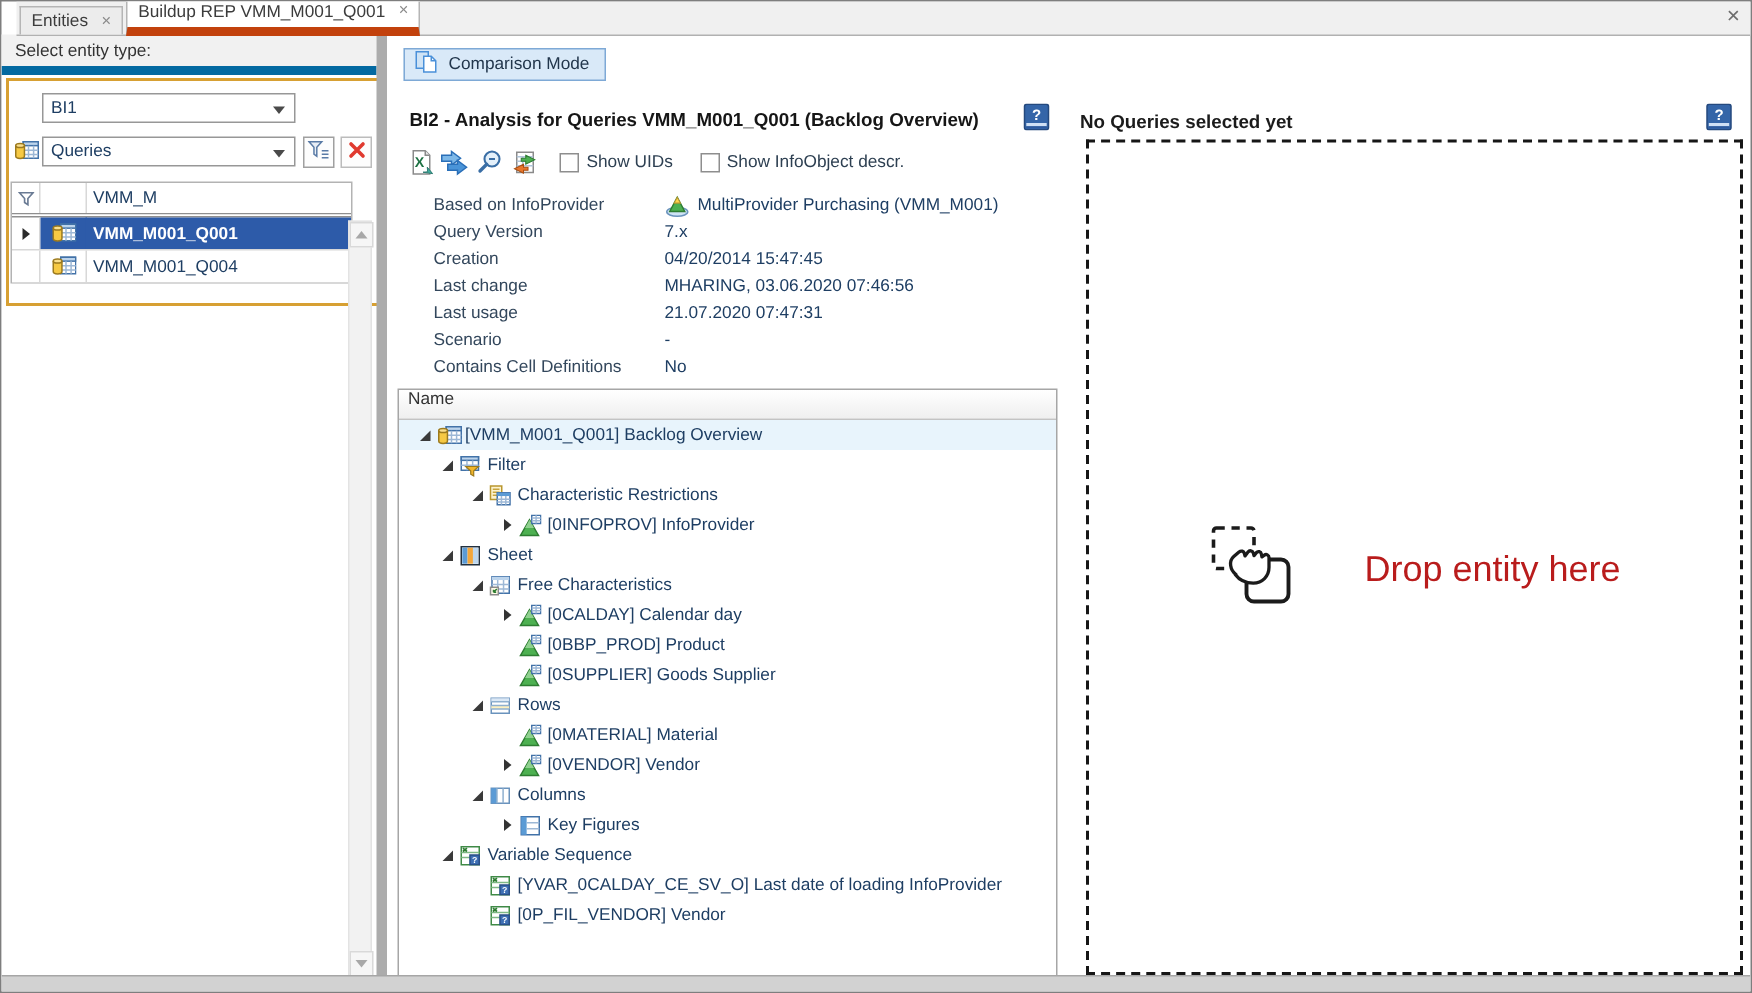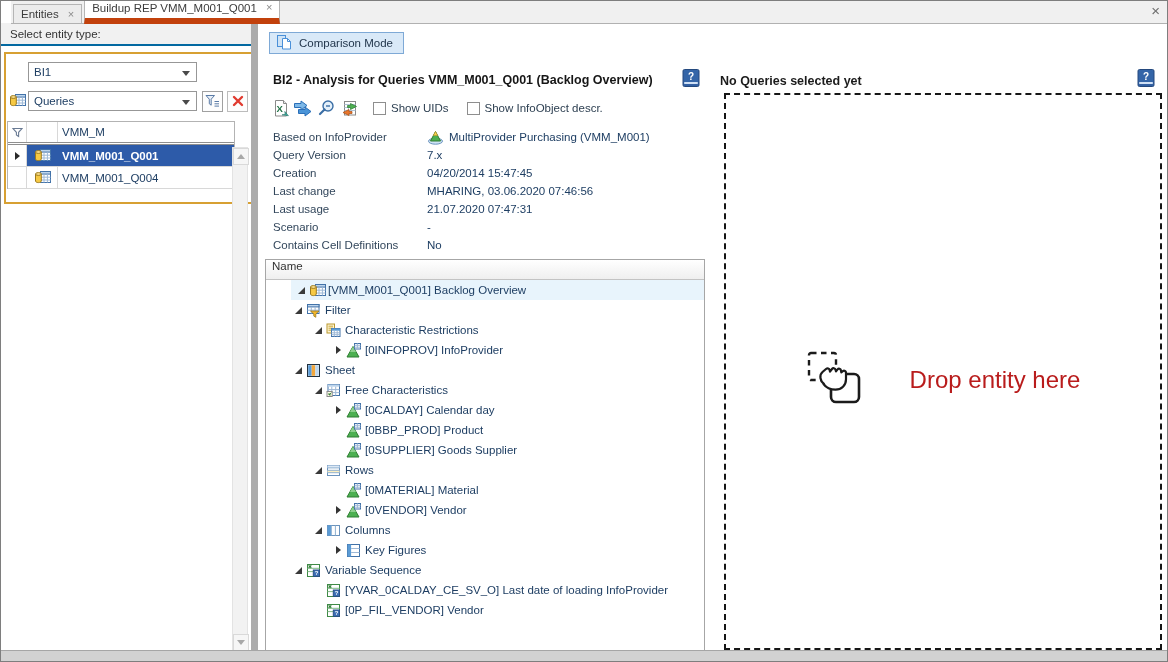--- a/index.html
+++ b/index.html
@@ -9,21 +9,21 @@
   
   .tabbar{position:absolute;left:10px;top:0;right:0;height:22px;background:#f0f0f0;
           border-bottom:1px solid #b1b1b1;display:flex;align-items:flex-end;z-index:6;}
   .tab{display:inline-flex;align-items:center;height:18px;margin-left:2px;padding:0 7px;
        background:#ececec;border:1px solid #b5b5b5;border-bottom:none;color:#3c3c3c;white-space:nowrap;}
   .tab.active{background:#fff;height:21px;position:relative;margin-bottom:-1px;border-bottom:6px solid #c2410c;}
   .tab-close{margin-left:9px;color:#8a8a8a;font-size:11px;line-height:1;cursor:default;}
   .win-close{position:absolute;right:7px;top:2px;color:#6e6e6e;font-size:15px;line-height:1;}
   
   .leftpanel{position:absolute;left:0;top:22px;width:250px;height:630px;background:#fff;}
-  .set-bar{height:21px;background:#f1f1f1;border-bottom:2px solid #0369a1;
+  .set-bar{height:21px;background:#f1f1f1;border-bottom:6px solid #0369a1;
            display:flex;align-items:center;padding-left:9px;color:#333;}
   .hlbox{position:absolute;left:3px;top:29px;width:246px;height:148px;border:2px solid #d7a033;z-index:2;}
   .combo{position:absolute;height:20px;background:#fff;border:1px solid #979797;box-sizing:border-box;
          display:flex;align-items:center;padding-left:5px;color:#1e3e63;}
   .combo .caret{position:absolute;right:6px;top:8px;width:0;height:0;
                 border-left:4px solid transparent;border-right:4px solid transparent;border-top:5px solid #4a4a4a;}
   .combo.sys{left:22px;top:8px;width:169px;}
   .combo.typ{left:22px;top:37px;width:169px;}
   .side-entity-icon{position:absolute;left:3px;top:39px;}
   .tool-btn{position:absolute;top:37px;width:21px;height:21px;box-sizing:border-box;background:#fdfdfd;
@@ -65,31 +65,31 @@
   .help2{left:879px;top:46px;}
   .toolbar{position:absolute;left:11px;top:74px;height:22px;display:flex;align-items:center;}
   .tb-icon{width:22px;height:20px;display:flex;align-items:center;justify-content:center;margin-right:1px;}
   .cb{width:13px;height:13px;box-sizing:border-box;background:#fff;border:1px solid #8e8e8e;flex:none;}
   .cb-lbl{margin-left:5px;color:#2e4052;white-space:nowrap;}
   .cb1{margin-left:12px;}
   .cb2{margin-left:18px;}
   
   .props{position:absolute;left:15px;top:105px;}
   .prow{display:flex;height:18px;align-items:center;}
-  .plbl{width:154px;flex:none;color:#33475c;white-space:nowrap;}
+  .plbl{width:154px;flex:none;color:#33475c;white-space:nowrap;margin-left:16px;}
   .pval{color:#1e3e63;display:flex;align-items:center;white-space:nowrap;}
   .pval .picn{margin-right:5px;display:flex;}
   
   .treebox{position:absolute;left:7px;top:236px;width:440px;height:392px;box-sizing:border-box;
            border:1px solid #a6a6a6;background:#fff;overflow:hidden;}
   .tree-head{height:19px;background:linear-gradient(#ffffff,#efefef);border-bottom:1px solid #c3c3c3;
              display:flex;align-items:flex-start;padding-left:6px;color:#333;}
   .trow{display:flex;height:20px;align-items:center;white-space:nowrap;}
   .trow.hl{background:#e8f4fc;}
-  .lv0{padding-left:3px;margin-left:25px;}.lv1{padding-left:25px;}.lv2{padding-left:45px;}.lv3{padding-left:65px;}
+  .lv0{padding-left:10px;}.lv1{padding-left:25px;}.lv2{padding-left:45px;}.lv3{padding-left:65px;}
   .exp{width:15px;flex:none;display:flex;align-items:center;justify-content:center;}
   .exp.open::before{content:'';width:0;height:0;border-left:7px solid transparent;border-bottom:7px solid #3a3a3a;}
   .exp.closed::before{content:'';width:0;height:0;border-top:4px solid transparent;border-bottom:4px solid transparent;border-left:5px solid #333;}
   .ticn{width:18px;flex:none;display:flex;align-items:center;}
   .tlbl{color:#1e3e63;padding-left:1px;}
   
   .right-title{position:absolute;left:462px;top:51px;font-size:12.5px;font-weight:bold;color:#1b1b1b;white-space:nowrap;}
   .dropzone{position:absolute;left:466px;top:70px;width:438px;height:557px;box-sizing:border-box;
             border:2px dashed #161616;display:flex;align-items:center;justify-content:center;background:#fff;}
   .drop-inner{display:flex;align-items:center;gap:40px;transform:translateY(8px);}

